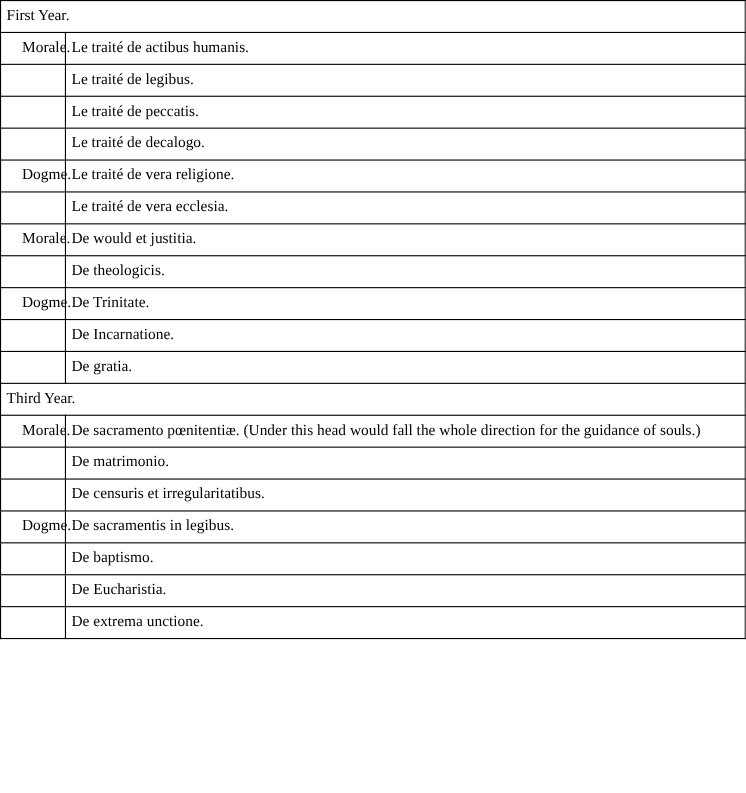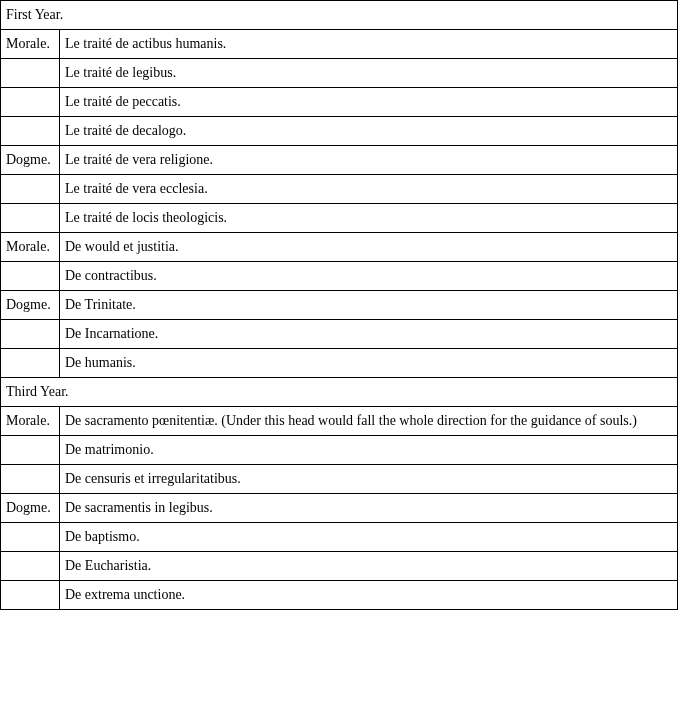--- a/index.html
+++ b/index.html
@@ -29,21 +29,21 @@
       padding: 0 0 0 5px;
       vertical-align: middle;
       white-space: nowrap;
       line-height: 16px;
       box-sizing: border-box;
     }
     table.curriculum tr.year-row td {
       padding-left: 5px;
     }
     table.curriculum td.cat {
-      padding-left: 5px;
+      padding-left: 19px;
     }
   </style>
 </head>
 <body>
 
 <table class="curriculum">
   <colgroup>
     <col class="c1">
     <col class="c2">
   </colgroup>
@@ -69,44 +69,40 @@
       <td>Le traité de decalogo.</td>
     </tr>
     <tr>
       <td class="cat">Dogme.</td>
       <td>Le traité de vera religione.</td>
     </tr>
     <tr>
       <td class="cat"></td>
       <td>Le traité de vera ecclesia.</td>
     </tr>
-    <tr>
-      <td class="cat"></td>
-      <td>Le traité de locis theologicis.</td>
-    </tr>
 
     <tr>
       <td class="cat">Morale.</td>
       <td>De would et justitia.</td>
     </tr>
     <tr>
       <td class="cat"></td>
-      <td>De contractibus.</td>
+      <td>De theologicis.</td>
     </tr>
     <tr>
       <td class="cat">Dogme.</td>
       <td>De Trinitate.</td>
     </tr>
     <tr>
       <td class="cat"></td>
       <td>De Incarnatione.</td>
     </tr>
     <tr>
       <td class="cat"></td>
-      <td>De humanis.</td>
+      <td>De gratia.</td>
     </tr>
 
     <tr class="year-row">
       <td colspan="2">Third Year.</td>
     </tr>
     <tr>
       <td class="cat">Morale.</td>
       <td>De sacramento pœnitentiæ. (Under this head would fall the whole direction for the guidance of souls.)</td>
     </tr>
     <tr>

